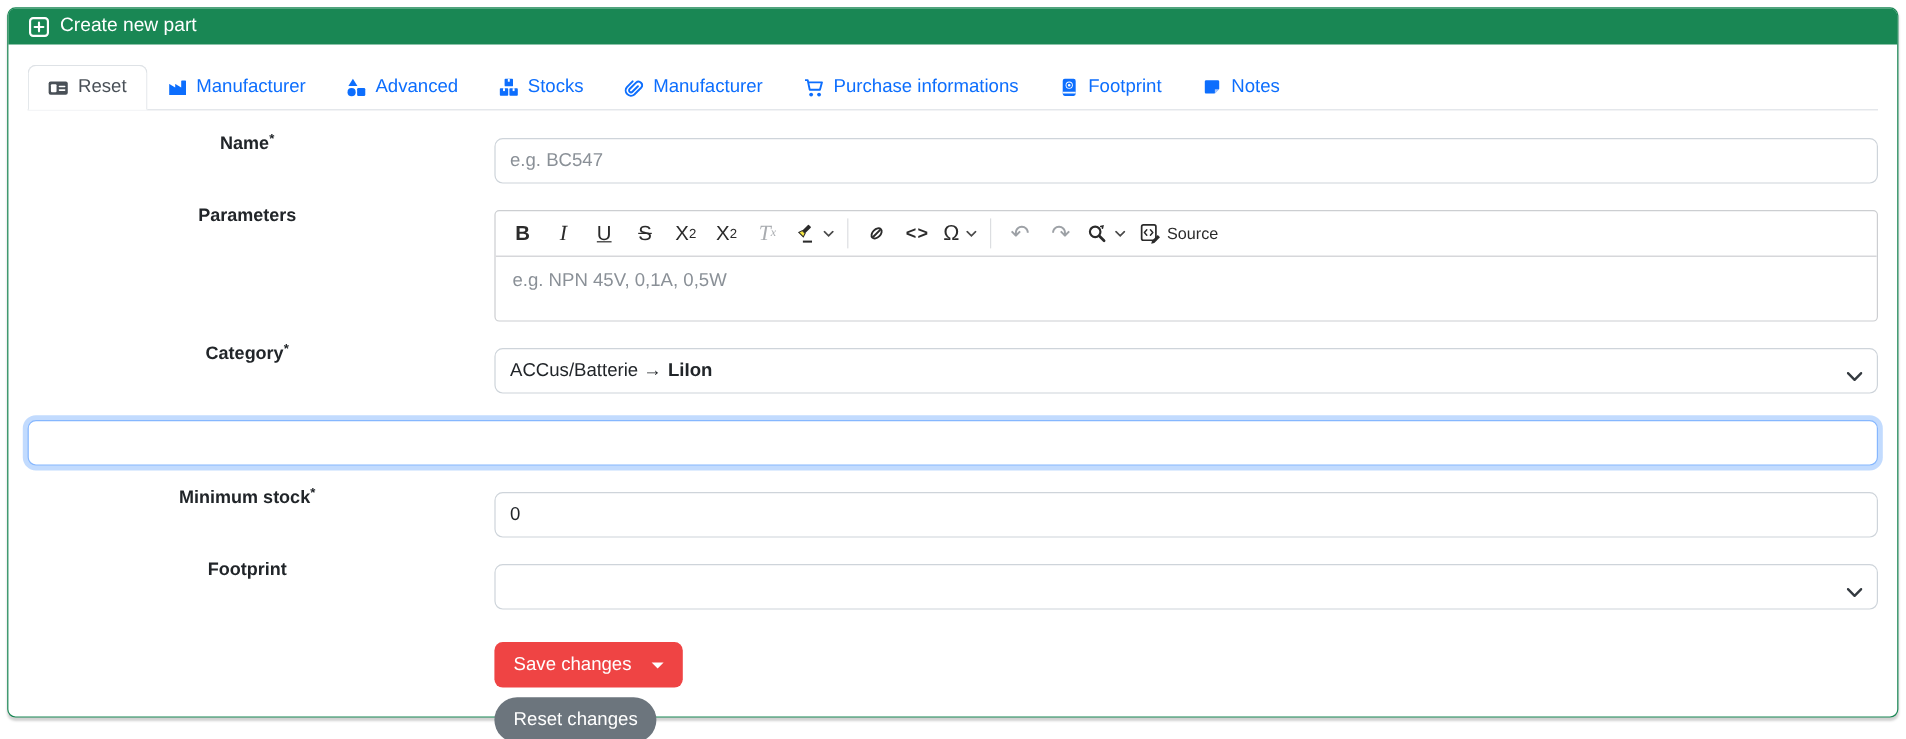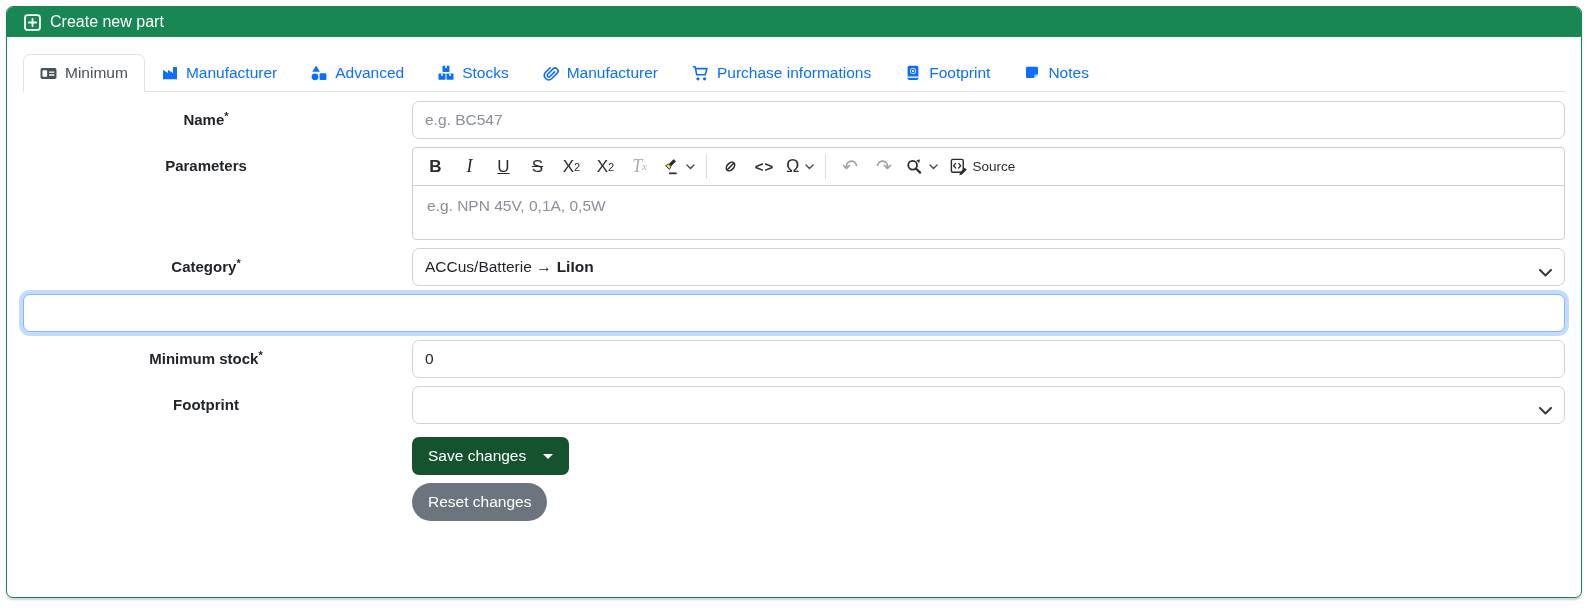--- a/index.html
+++ b/index.html
@@ -36,21 +36,21 @@
   .tab svg { flex:0 0 auto; }
 
   
   .form { margin-top:9px; }
   .frow { display:flex; margin-bottom:8px; }
   .flabel {
     width:389px; padding-right:23px; text-align:center;
     font-weight:700; font-size:15px; line-height:38px; color:#212529;
   }
   .req { font-size:11px; vertical-align:top; line-height:30px; }
-  .fcol { flex:1; position:relative; }
+  .fcol { flex:1; position:relative;margin-top:14px; }
   .ctrl {
     width:100%; height:38px; border:1px solid #ced4da; border-radius:7px;
     padding:6px 12px; font-size:15.5px; color:#212529; background:#fff;
     font-family:inherit; display:block; outline:none;
   }
   .selectlike { display:flex; align-items:center; padding-right:38px; cursor:pointer; }
   .selectlike b { margin-left:5px; }
   .chev { position:absolute; right:13px; top:15px; pointer-events:none; }
   input.ctrl::placeholder { color:#8a9097; opacity:1; }
   .tags-focus { border-color:#86b7fe; box-shadow:0 0 0 4px rgba(13,110,253,.25); }
@@ -78,21 +78,21 @@
   .tsep { width:1px; height:25px; background:#dcdee1; margin:0 6px; flex:0 0 auto; }
   .ebody { height:53px; padding:11px 14px; font-size:15.5px; color:#8a9097; cursor:text; }
 
   
   .actions { margin-top:13px; padding-bottom:66px; }
   .btn {
     display:inline-flex; align-items:center; height:38px; border:none;
     border-radius:7px; padding:0 16px; font-size:15.5px; color:#fff;
     font-family:inherit; cursor:pointer;
   }
-  .btn-save { background:#14532d; }
+  .btn-save { background:#ef4444; }
   .btn-reset { background:#6c757d; margin-top:8px;border-radius:19px; }
   .caret {
     margin-left:17px; width:0; height:0;
     border-left:5px solid transparent; border-right:5px solid transparent;
     border-top:5.5px solid #fff;
   }
 </style>
 </head>
 <body>
 
@@ -113,21 +113,21 @@
     <ul class="nav-tabs">
       <li class="tab active">
         <span style="display:flex">
           <svg width="17" height="17" viewBox="0 0 16 16" fill="currentColor">
             <rect x="0.5" y="2.8" width="15" height="10.4" rx="1.6"></rect>
             <rect x="2.3" y="4.9" width="4.4" height="6.2" rx="0.8" fill="#fff"></rect>
             <rect x="8.4" y="6" width="5.3" height="1.3" rx="0.6" fill="#fff"></rect>
             <rect x="8.4" y="8.8" width="5.3" height="1.3" rx="0.6" fill="#fff"></rect>
           </svg>
         </span>
-        <span>Minimum</span>
+        <span>Reset</span>
       </li>
       <li class="tab">
         <span style="display:flex">
           <svg width="16" height="16" viewBox="0 0 16 16" fill="currentColor">
             <path d="M1 14.2V5.4c0-.25.27-.4.48-.27L6 8V5.4c0-.25.27-.4.48-.27L11 8V2.6c0-.33.27-.6.6-.6h2.8c.33 0 .6.27.6.6v11.6z"></path>
           </svg>
         </span>
         <span>Manufacturer</span>
       </li>
       <li class="tab">

